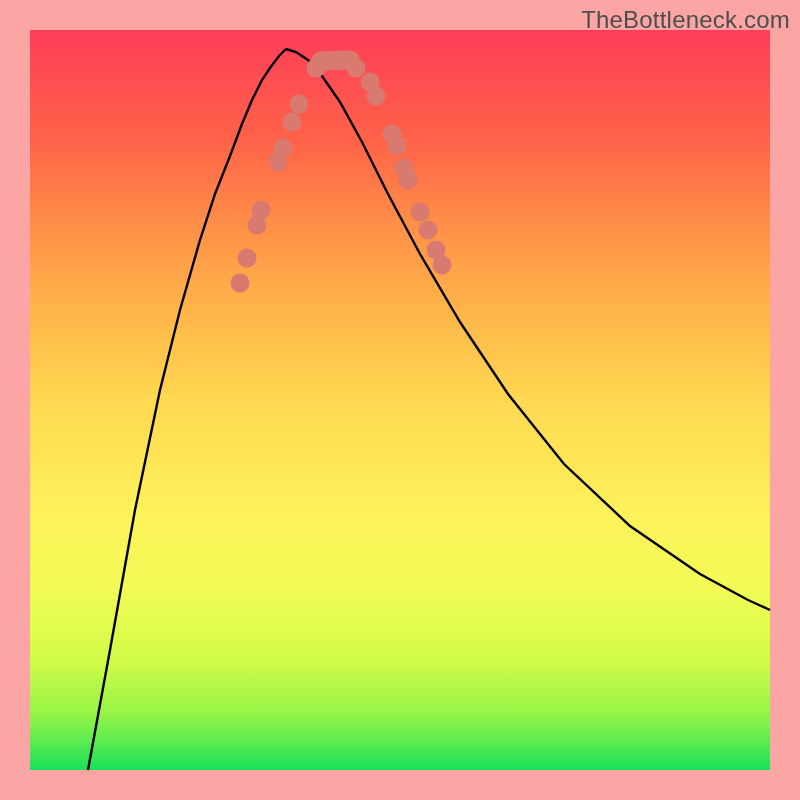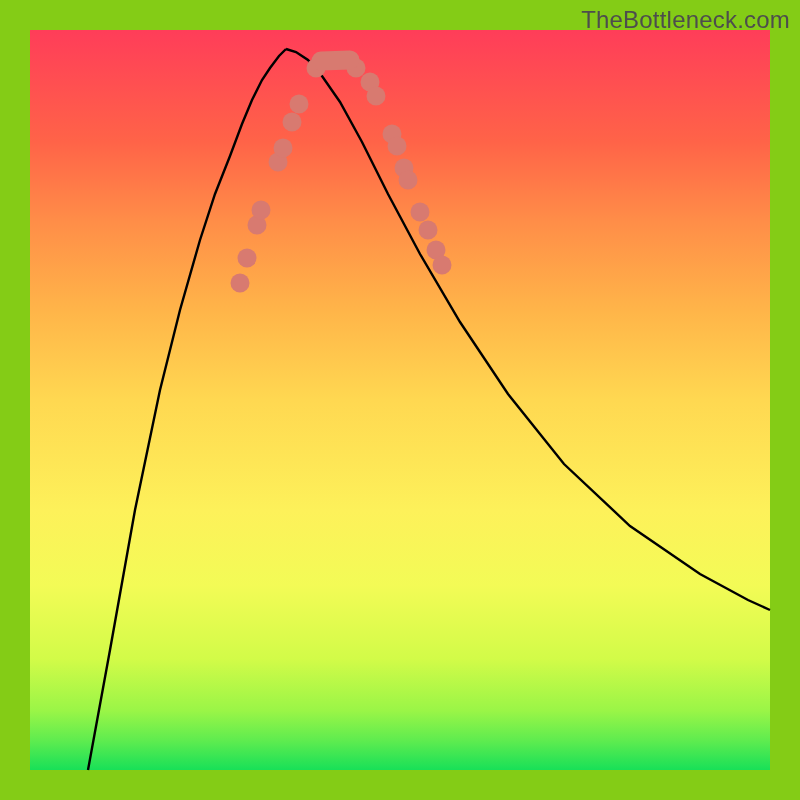--- a/index.html
+++ b/index.html
@@ -10,21 +10,21 @@
     overflow: hidden;
     background: #000;
     font-family: Arial, Helvetica, sans-serif;
   }
   .frame {
     position: absolute;
     left: 0;
     top: 0;
     width: 800px;
     height: 800px;
-    background: #84cc16;
+    background: #fca5a5;
   }
   .plot {
     position: absolute;
     left: 30px;
     top: 30px;
     width: 740px;
     height: 740px;
     
     background: linear-gradient(to top,
       #18e058 0%,

